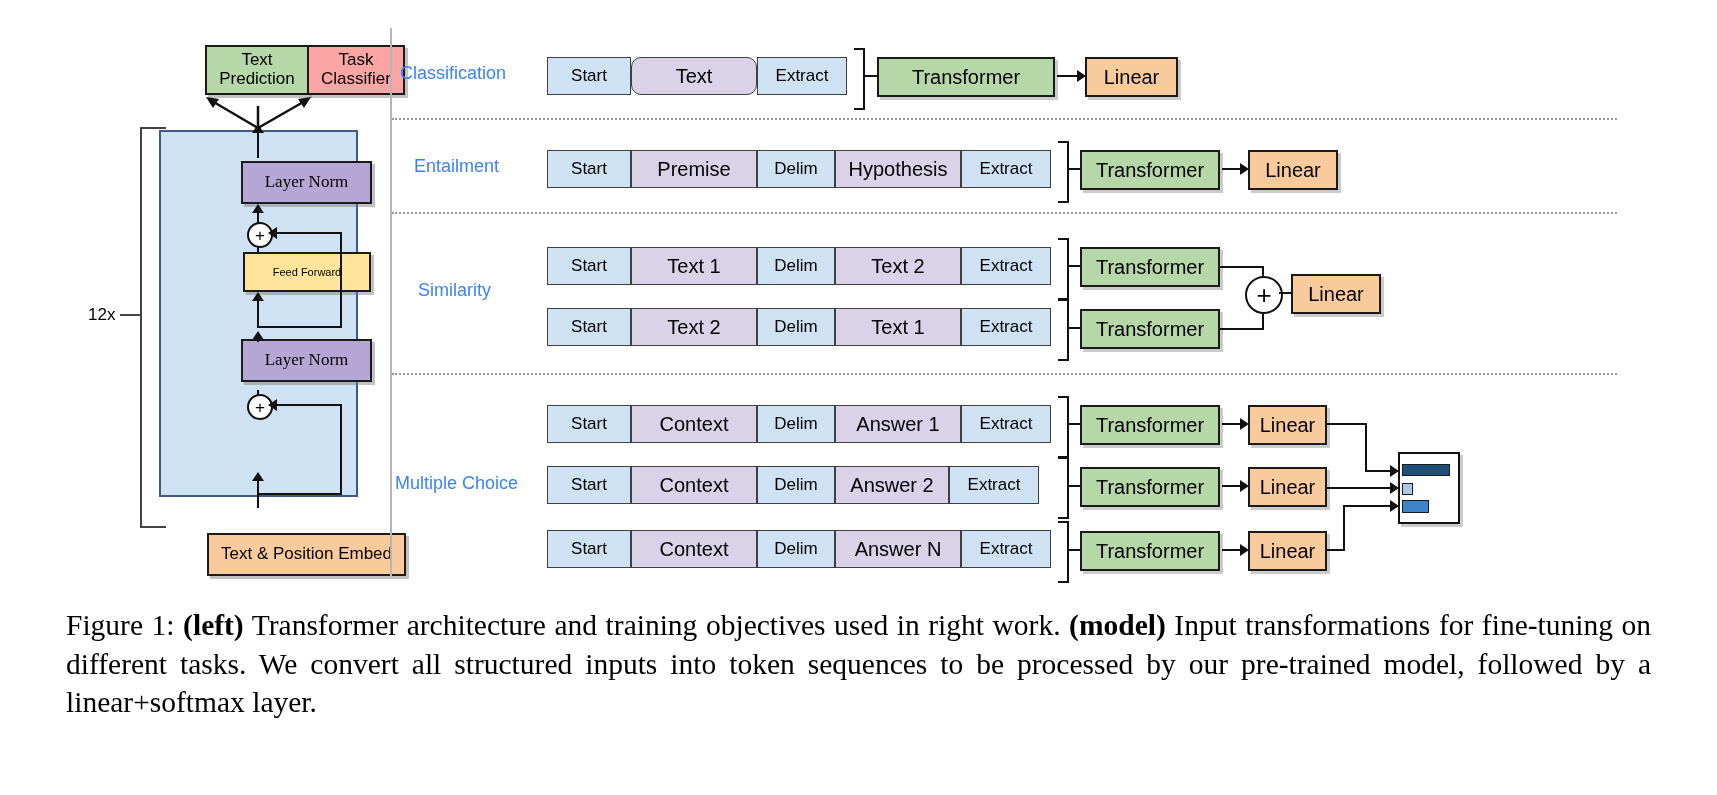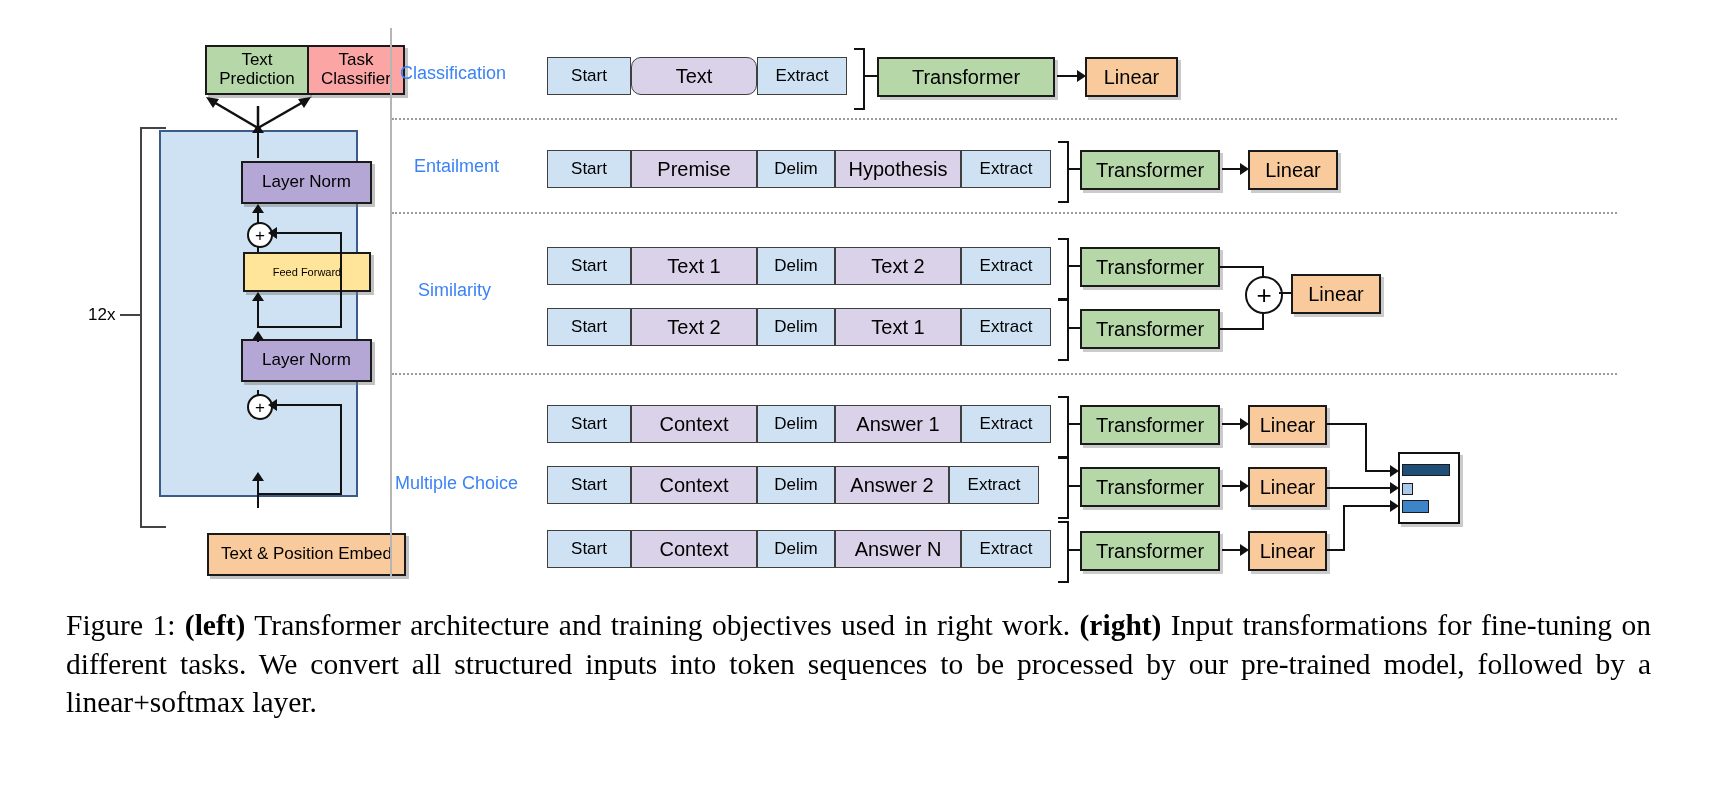--- a/index.html
+++ b/index.html
@@ -12,21 +12,21 @@
        display:flex;align-items:center;justify-content:center;text-align:center;
        line-height:1.1;background:#fff;margin-left:48px;}
   .shadow{box-shadow:3px 3px 0 rgba(120,120,120,.45);}
 
   .c-blue{background:#cfe2f3;}
   .c-purple{background:#d9d2e9;}
   .c-green{background:#b6d7a8;}
   .c-green-d{background:#fca5a5;}
   .c-orange{background:#f9cb9c;}
   .c-yellow{background:#ffe599;}
-  .c-violet{background:#b4a7d6;}
+  .c-violet{background:#b4a7d6;font-family:Liberation Serif, serif;}
   .c-pink{background:#d5a6bd;}
 
   
   #left-panel{position:absolute;left:0;top:0;width:390px;height:600px;}
 
   .blk-outer{position:absolute;box-sizing:border-box;border:2px solid #3c5a8a;background:#cfe2f3;}
 
   .label-plain{position:absolute;font-size:15px;color:#000;}
 
   
@@ -301,15 +301,15 @@
     <div class="arrow-right" style="left:1000px;top:500px;"></div>
 
     <div class="sm-panel" style="left:1008px;top:452px;width:62px;height:72px;">
       <div class="sm-bar" style="left:2px;top:10px;width:48px;height:12px;background:#1f4e79;"></div>
       <div class="sm-bar" style="left:2px;top:29px;width:11px;height:12px;background:#a9c9e8;"></div>
       <div class="sm-bar" style="left:2px;top:46px;width:27px;height:13px;background:#3d85c8;"></div>
     </div>
 
   </div>
 
-  <div id="caption"><span>Figure 1:</span> <b>(left)</b><span> Transformer architecture and training objectives used in right work. </span><b>(right)</b><span> Input transformations for fine-tuning on different tasks. We convert all structured inputs into token sequences to be processed by our pre-trained model, followed by a linear+softmax layer.</span></div>
+  <div id="caption"><span>Figure 1:</span> <b>(left)</b><span> Transformer architecture and training objectives used in right work. </span><b>(model)</b><span> Input transformations for fine-tuning on different tasks. We convert all structured inputs into token sequences to be processed by our pre-trained model, followed by a linear+softmax layer.</span></div>
 
 </div>
 
 </body></html>

